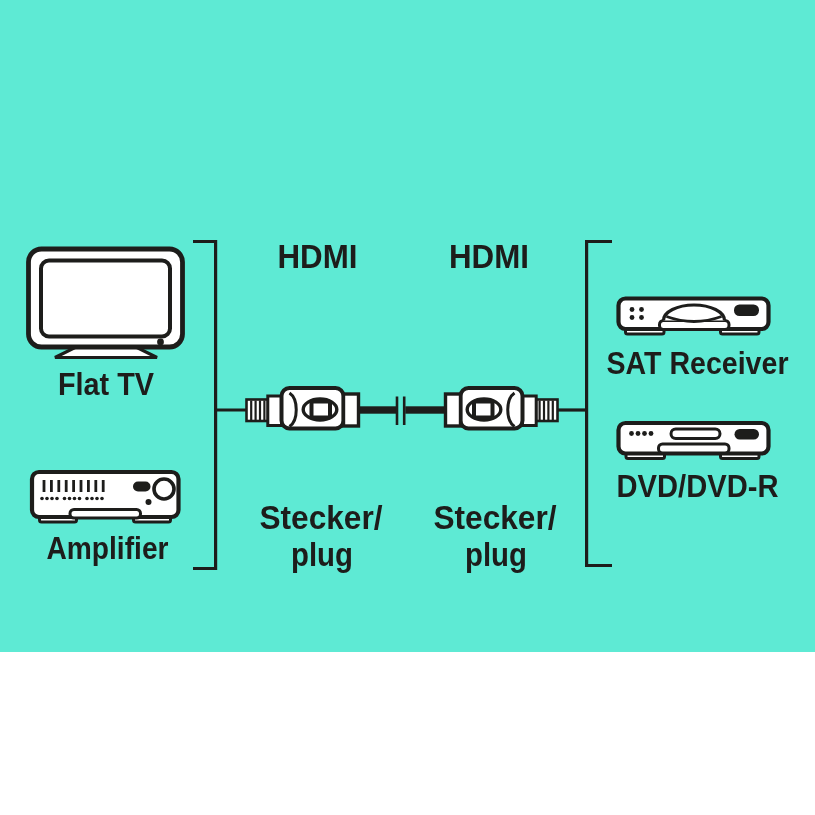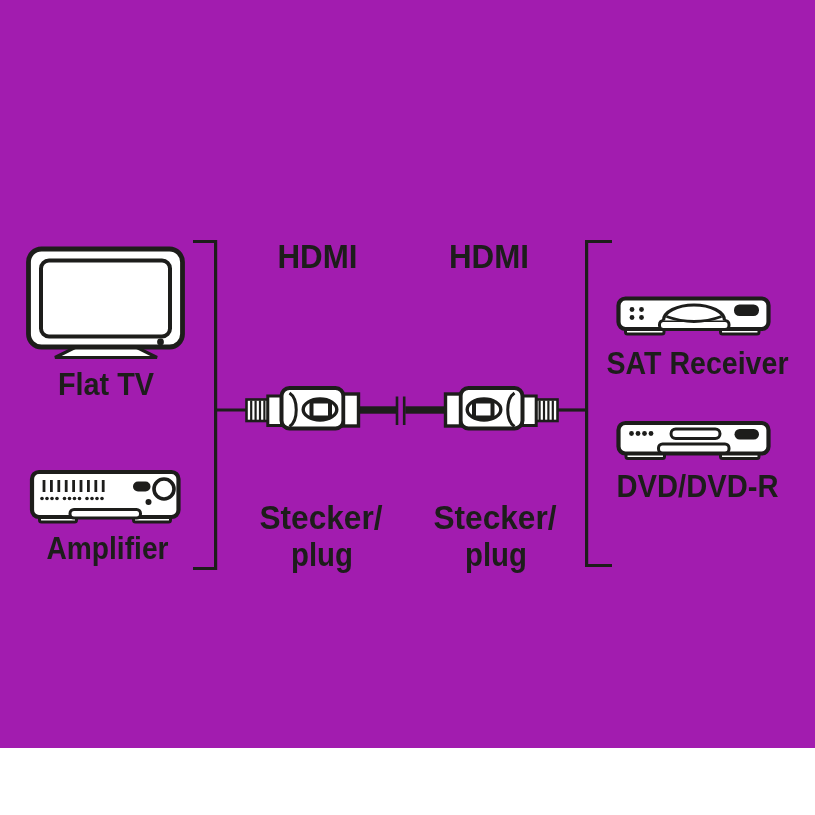--- a/index.html
+++ b/index.html
@@ -1,16 +1,16 @@
 <!DOCTYPE html>
 <html><head>
 <meta charset="utf-8">
 <style>
   html,body{margin:0;padding:0;background:#fff;}
-  #canvas{position:relative;width:815px;height:748px;background:#a21caf;overflow:hidden;}
+  #canvas{position:relative;width:815px;height:652px;background:#5eead4;overflow:hidden;}
   svg{display:block;}
   .shape{stroke:#1d1d1b;fill:#ffffff;}
   .stroke-only{stroke:#1d1d1b;fill:none;}
   .fill-ink{fill:#1d1d1b;stroke:none;}
   .label{font-family:"Liberation Sans","DejaVu Sans",sans-serif;font-weight:700;fill:#1d1d1b;}
 </style>
 </head>
 <body>
 
 <div id="canvas">

